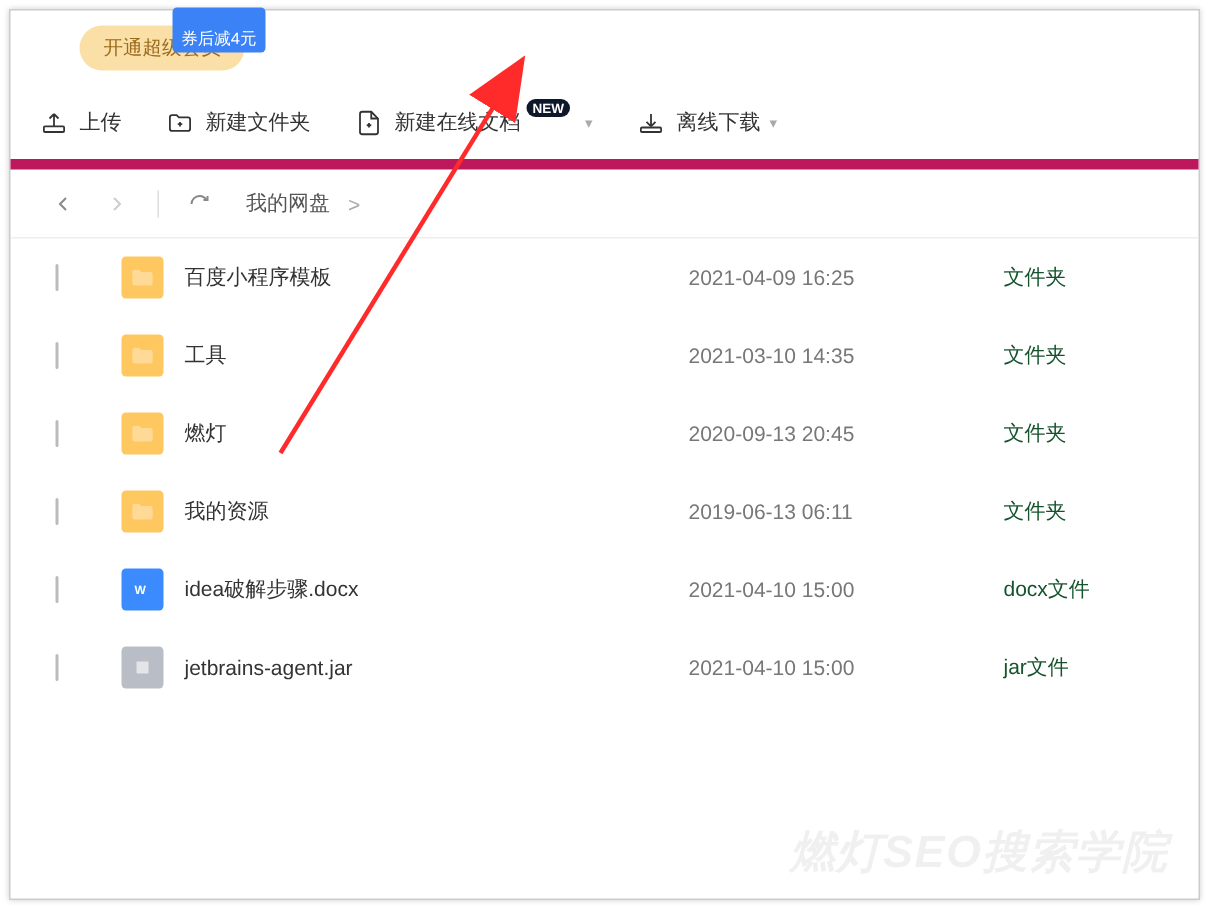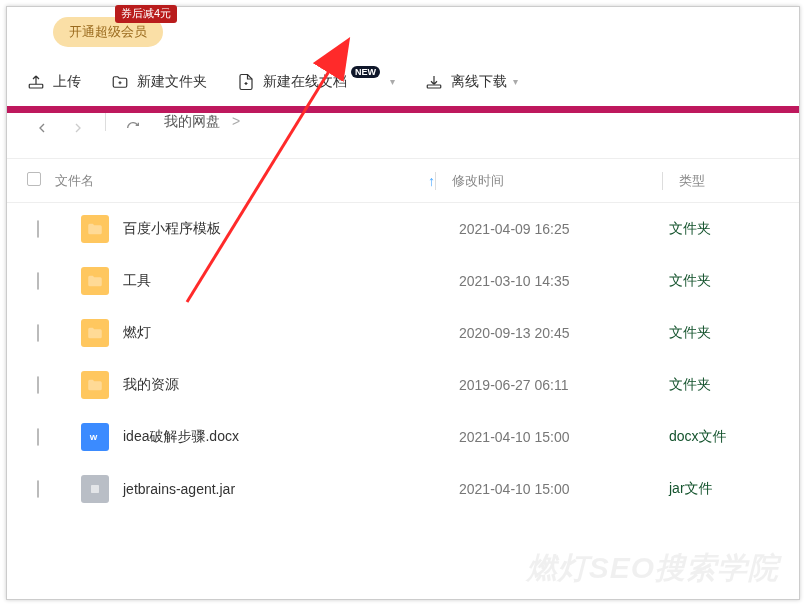--- a/index.html
+++ b/index.html
@@ -6,31 +6,31 @@
     body { width: 806px; height: 606px; overflow: hidden; position: relative; }
     .frame { position: absolute; inset: 6px; border: 1px solid #ccc; box-shadow: 0 0 4px rgba(0,0,0,.2); background: #fff; }
 
     
     .header { height: 50px; display: flex; align-items: center; padding: 0 22px; position: relative; }
     .header .promo { margin-left: auto; font-size: 14px; color: #4a7cff; text-decoration: underline; }
     .header .user { display: flex; align-items: center; gap: 8px; margin-left: 24px; color: #555; font-size: 14px; }
     .avatar { width: 26px; height: 26px; border-radius: 50%; background: #0f2740; display: flex; align-items: center; justify-content: center; color: #fff; font-size: 8px; }
     .chev { color: #bbb; }
     .vip-btn { margin-left: 24px; background: #fadfa6; color: #9a6a1d; font-size: 13px; border: none; border-radius: 16px; padding: 6px 16px; position: relative; }
-    .vip-badge { position: absolute; top: -12px; right: -14px; background: #b91c1c; color: #fff; font-size: 11px; padding: 1px 6px 2px; border-radius: 3px; white-space: nowrap; }
+    .vip-badge { position: absolute; top: -12px; right: -14px; background: #3b82f6; color: #fff; font-size: 11px; padding: 13px 6px 2px; border-radius: 3px; white-space: nowrap; }
 
     
     .toolbar { height: 56px; display: flex; align-items: center; padding: 0 20px; gap: 30px; color: #333; font-size: 14px; border-bottom: 7px solid #be185d; }
     .tbtn { display: flex; align-items: center; gap: 8px; cursor: pointer; }
     .tbtn .ico { width: 18px; height: 18px; display: flex; align-items: center; justify-content: center; }
     .tbtn .drop { color: #aaa; font-size: 10px; margin-left: -2px; }
     .new-badge { background: #0f172a; color: #fff; font-size: 9px; padding: 1px 4px; border-radius: 7px; position: relative; top: -10px; left: -4px; font-weight: bold; }
 
     
-    .crumbs { height: 46px; display: flex; align-items: flex-start; padding: 0 20px; gap: 6px; color: #555; font-size: 14px; border-bottom: 1px solid #eee; }
+    .crumbs { height: 46px; display: flex; align-items: center; padding: 0 20px; gap: 6px; color: #555; font-size: 14px; border-bottom: 1px solid #eee; }
     .nav-btn { width: 30px; height: 30px; display: flex; align-items: center; justify-content: center; color: #888; cursor: pointer; }
     .nav-btn.disabled { color: #ccc; }
     .crumbs .sep { width: 1px; height: 18px; background: #ddd; margin: 0 6px; }
     .crumbs .loc { margin-left: 10px; }
 
     
     .thead { height: 44px; display: flex; align-items: center; padding: 0 20px; color: #888; font-size: 13px; border-bottom: 1px solid #eee; }
     .col-cb { width: 28px; }
     .col-name { flex: 1; display: flex; align-items: center; gap: 6px; }
     .col-date { width: 210px; }
@@ -126,34 +126,20 @@
     <span class="nav-btn">
       <svg width="16" height="16" viewBox="0 0 24 24" fill="none" stroke="currentColor" stroke-width="2">
           <path d="M4 12a8 8 0 018-8 8 8 0 017 4"></path>
           <path d="M20 4v4h-4"></path>
         </svg>
     </span>
     <span class="loc">我的网盘</span>
     <span style="color:#aaa;margin-left:6px">&gt;</span>
   </div>
 
-  <div class="thead">
-    <span class="col-cb">
-      <span style="display:inline-block;width:14px;height:14px;border:1px solid #bbb;border-radius:2px;"></span>
-    </span>
-    <span class="col-name">
-      <span>文件名</span>
-      <span style="flex:1"></span>
-      <span class="sort-ico">↑</span>
-    </span>
-    <span class="vline"></span>
-    <span class="col-date">修改时间</span>
-    <span class="vline"></span>
-    <span class="col-type">类型</span>
-  </div>
 
   <div id="rows">
       <div class="row">
         <span class="col-cb"><span class="cb"></span></span>
         <span class="ficon folder">
           <svg width="18" height="18" viewBox="0 0 24 24" fill="#fff">
             <path d="M3 7a2 2 0 012-2h4l2 2h8a2 2 0 012 2v8a2 2 0 01-2 2H5a2 2 0 01-2-2V7z" fill="rgba(255,255,255,.35)"></path>
           </svg>
         </span>
         <span class="fname">百度小程序模板</span>
@@ -183,21 +169,21 @@
         <span class="ftype">文件夹</span>
       </div>
       <div class="row">
         <span class="col-cb"><span class="cb"></span></span>
         <span class="ficon folder">
           <svg width="18" height="18" viewBox="0 0 24 24" fill="#fff">
             <path d="M3 7a2 2 0 012-2h4l2 2h8a2 2 0 012 2v8a2 2 0 01-2 2H5a2 2 0 01-2-2V7z" fill="rgba(255,255,255,.35)"></path>
           </svg>
         </span>
         <span class="fname">我的资源</span>
-        <span class="fdate">2019-06-27 06:11</span>
+        <span class="fdate">2019-06-13 06:11</span>
         <span class="ftype">文件夹</span>
       </div>
       <div class="row">
         <span class="col-cb"><span class="cb"></span></span>
         <span class="ficon docx">
           <svg width="16" height="16" viewBox="0 0 24 24" fill="#fff">
             <text x="4" y="17" font-size="12" font-weight="bold" fill="#fff">W</text>
           </svg>
         </span>
         <span class="fname">idea破解步骤.docx</span>

